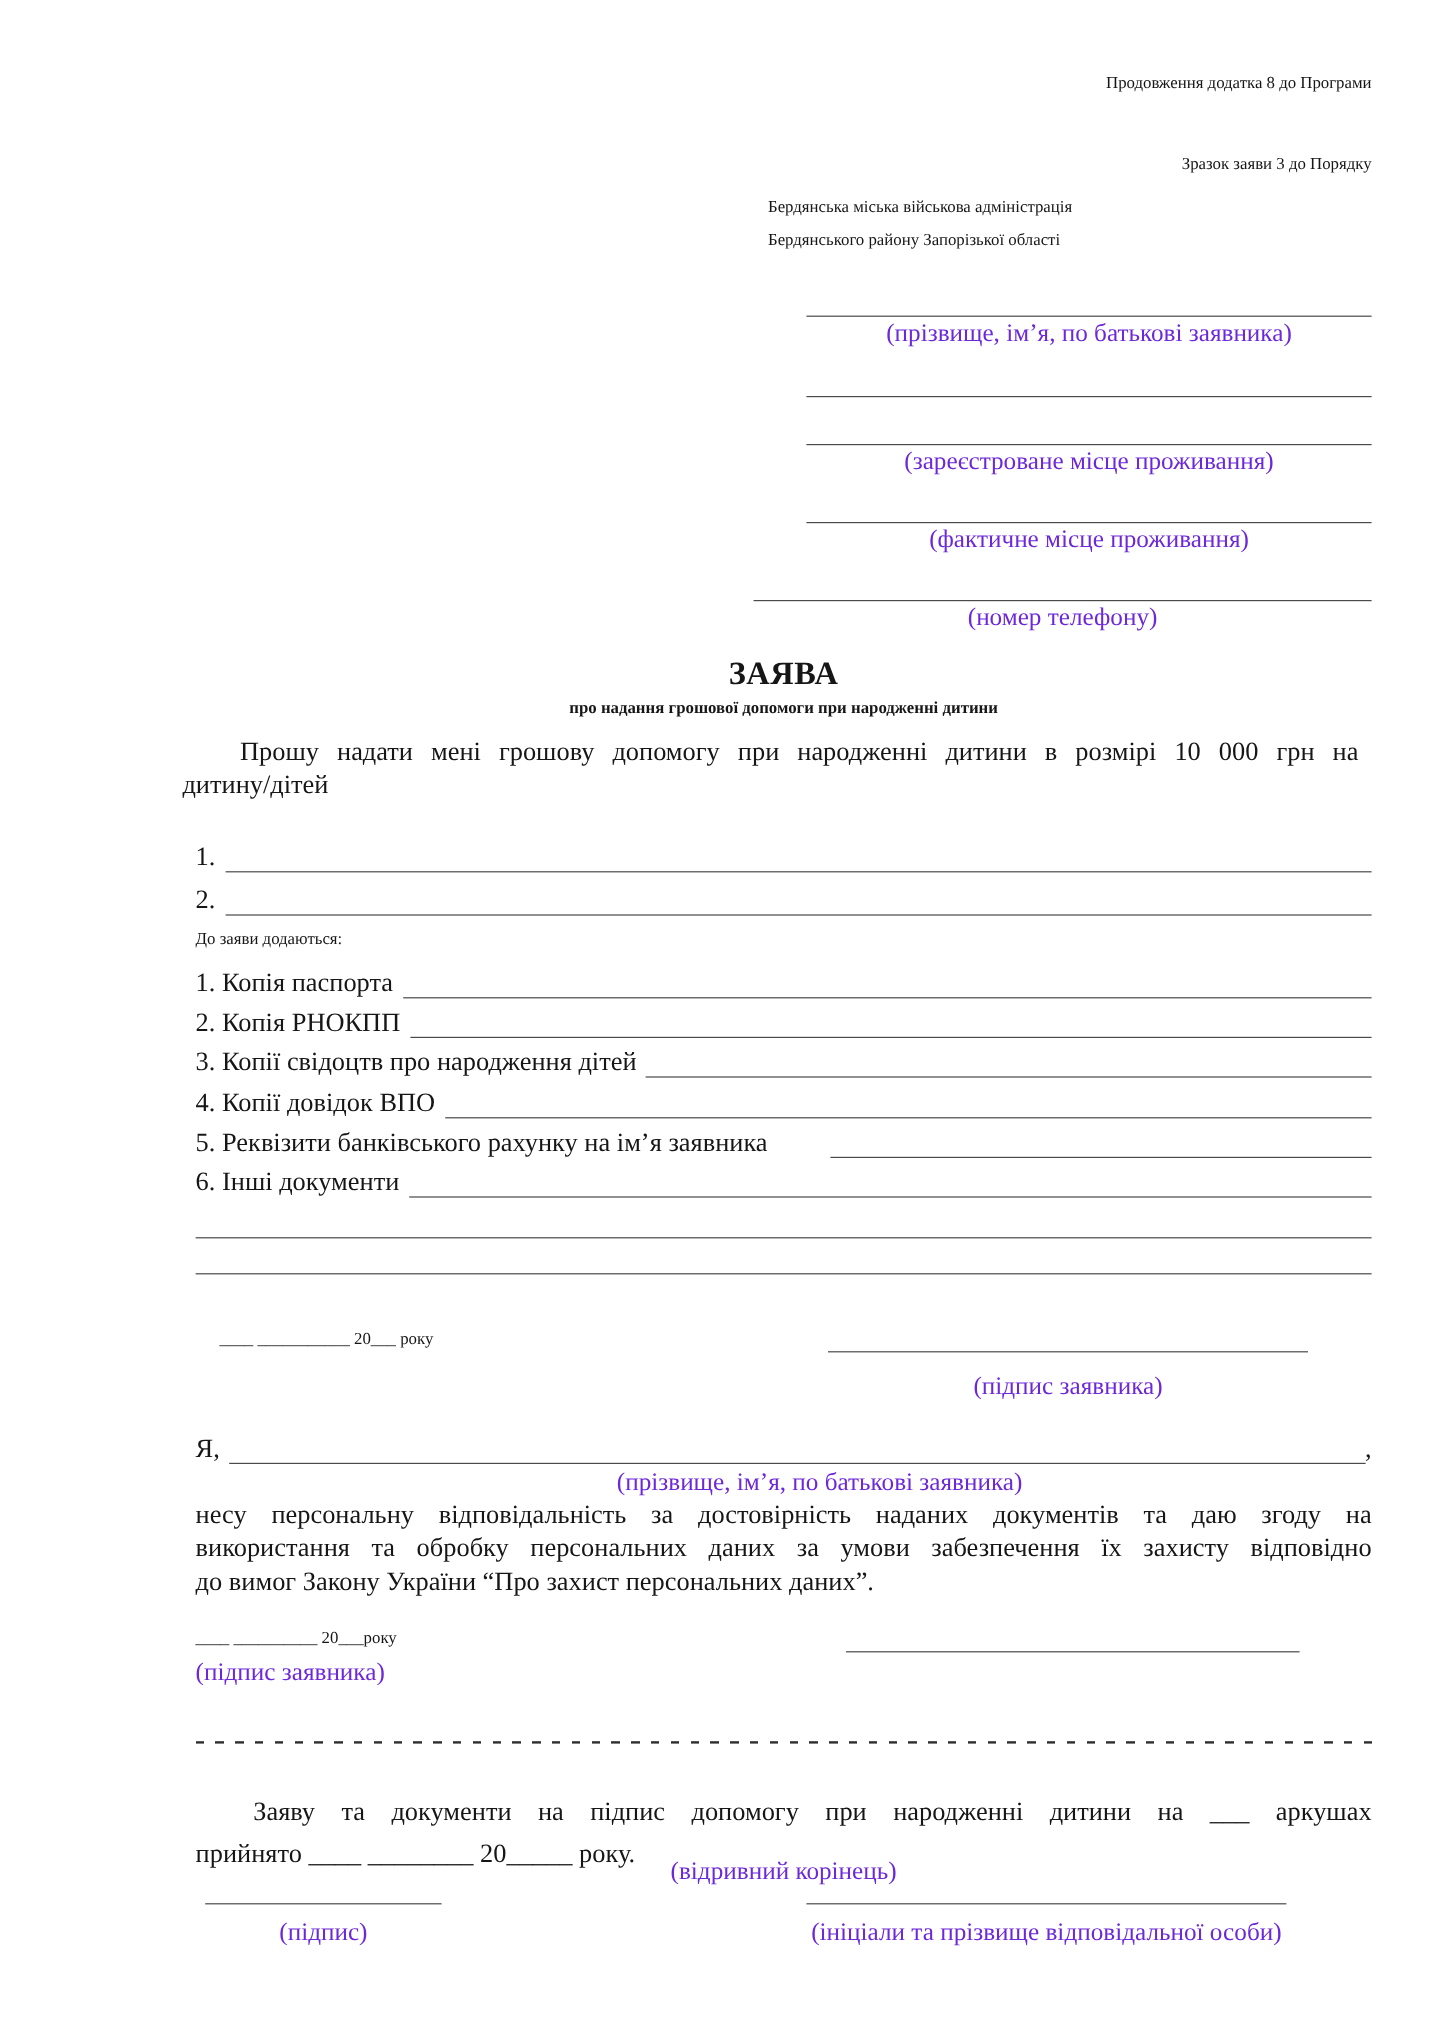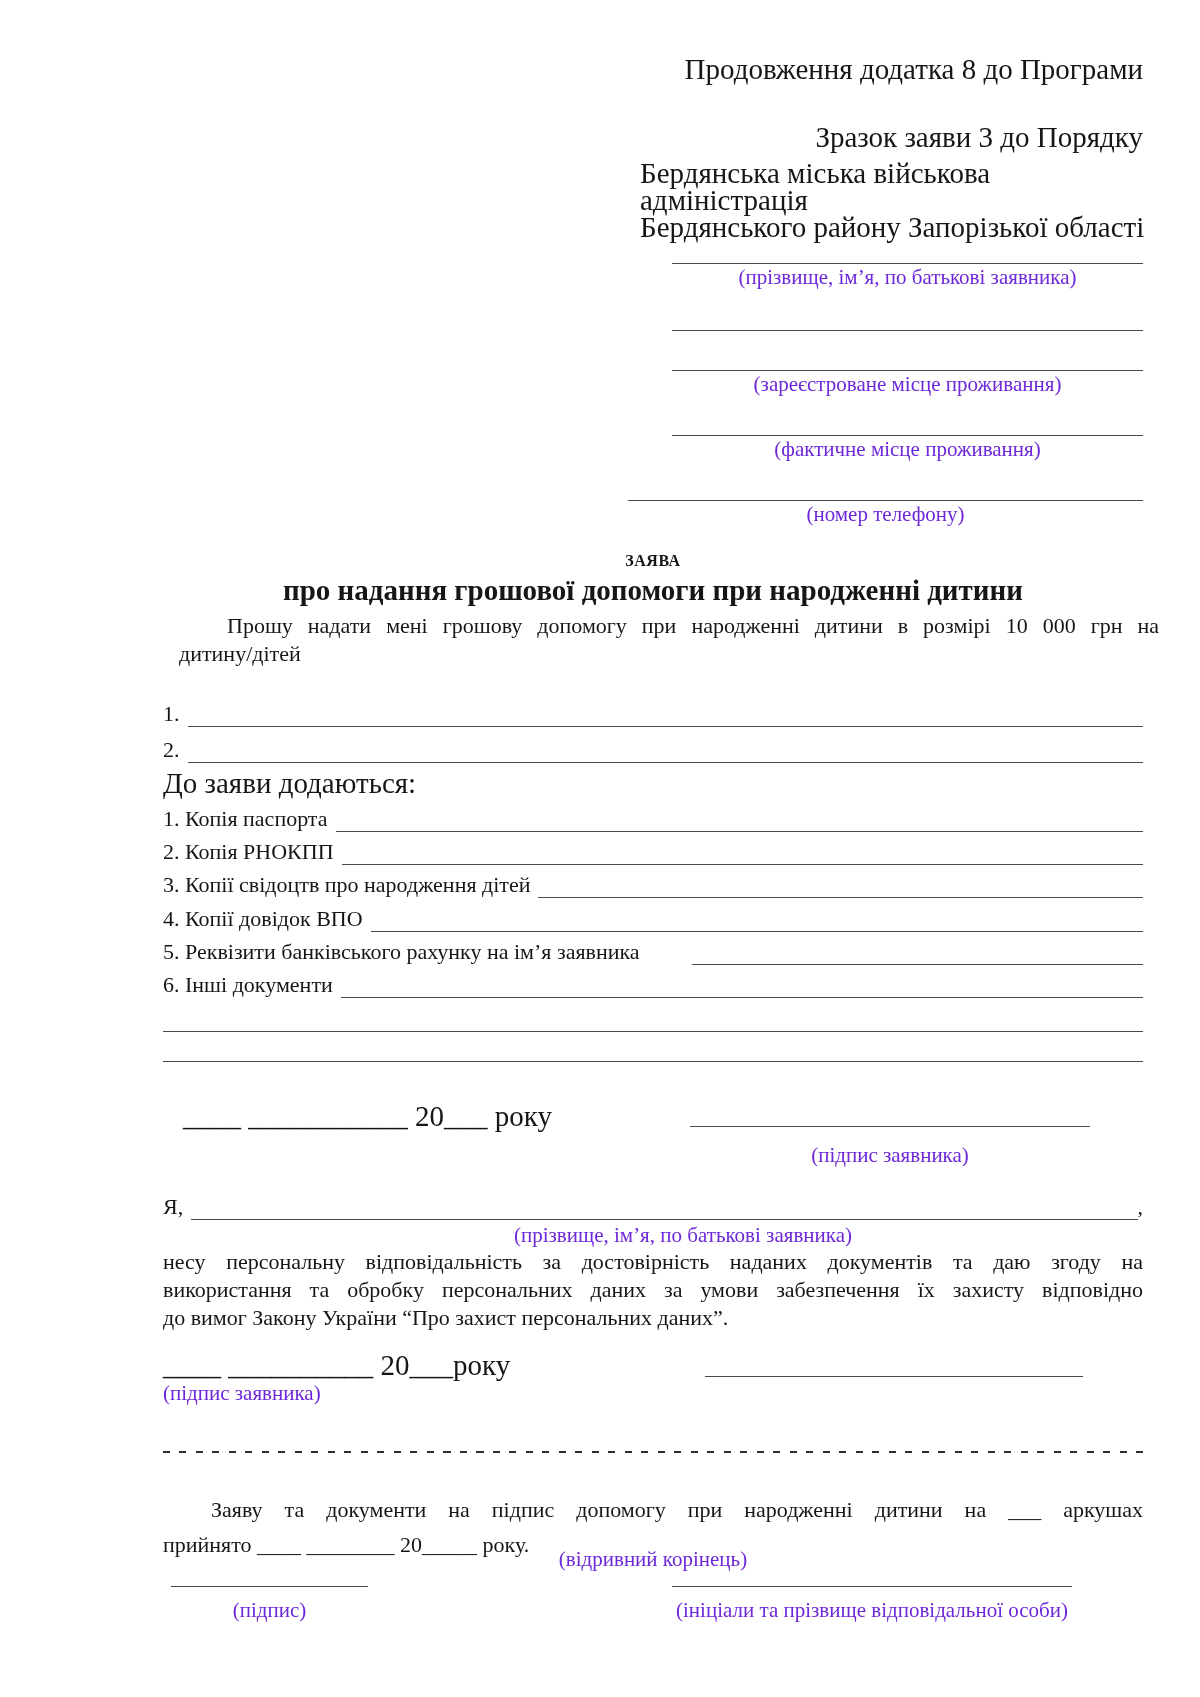--- a/index.html
+++ b/index.html
@@ -5,39 +5,39 @@
   html,body{margin:0;padding:0;background:#ffffff;}
   .page{
     position:relative;
     width:1200px;height:1697px;
     background:#ffffff;
     font-family:"Liberation Serif","DejaVu Serif",serif;
     color:#161616;
     overflow:hidden;
   }
   .abs{position:absolute;}
-  .txt{font-size:29px;line-height:27px;}
+  .txt{font-size:14px;line-height:27px;}
   .right{text-align:right;}
   .center{text-align:center;}
   .bold{font-weight:bold;}
   .cap{font-size:21px;line-height:22px;text-align:center;color:#6d28d9;}
   .hline{height:0;border-top:1.6px solid #4a4a4a;}
   .flexrow{display:flex;font-size:22px;line-height:26px;height:26px;}
   .flexrow .fill{flex:1 1 auto;border-bottom:1.6px solid #4a4a4a;margin-left:8px;}
   .flexrow .lbl{white-space:nowrap;}
   .jline{text-align:justify;text-align-last:justify;}
   .para div{font-size:22px;}
   .lh28 div{line-height:28px;}
   .lh35 div{line-height:35px;}
   .indent{text-indent:48px;}
   .dashed{
     height:2.4px;
     background:repeating-linear-gradient(90deg,#2e2e2e 0 7px,transparent 7px 16.5px);
   }
-  .title-main{font-size:16px;letter-spacing:.5px;}
+  .title-main{font-size:27px;letter-spacing:.5px;}
 </style>
 </head>
 <body>
 
 <div class="page">
 
   <div class="abs txt right" style="left:163px;top:56px;width:980px;">Продовження додатка 8 до Програми</div>
   <div class="abs txt right" style="left:163px;top:124px;width:980px;">Зразок заяви 3 до Порядку</div>
 
   <div class="abs" style="left:640px;top:160px;width:505px;">
@@ -55,21 +55,21 @@
 
   <div class="abs hline" style="left:672px;top:435px;width:471px;"></div>
   <div class="abs cap" style="left:672px;top:438px;width:471px;">(фактичне місце проживання)</div>
 
   <div class="abs hline" style="left:628px;top:500px;width:515px;"></div>
   <div class="abs cap" style="left:628px;top:503px;width:515px;">(номер телефону)</div>
 
   <div class="abs center bold title-main" style="left:163px;top:547px;width:980px;line-height:28px;">ЗАЯВА</div>
   <div class="abs center bold txt" style="left:163px;top:577px;width:980px;">про надання грошової допомоги при народженні дитини</div>
 
-  <div class="abs para lh28" style="left:179px;top:612px;width:980px;">
+  <div class="abs para lh28" style="left:152px;top:612px;width:980px;">
     <div class="jline indent">Прошу надати мені грошову допомогу при народженні дитини в розмірі 10 000 грн на</div>
     <div>дитину/дітей</div>
   </div>
 
   <div class="abs flexrow" style="left:163px;top:701px;width:980px;">
     <span class="lbl">1.</span>
     <span class="fill"></span>
   </div>
   <div class="abs flexrow" style="left:163px;top:737px;width:980px;">
     <span class="lbl">2.</span>

